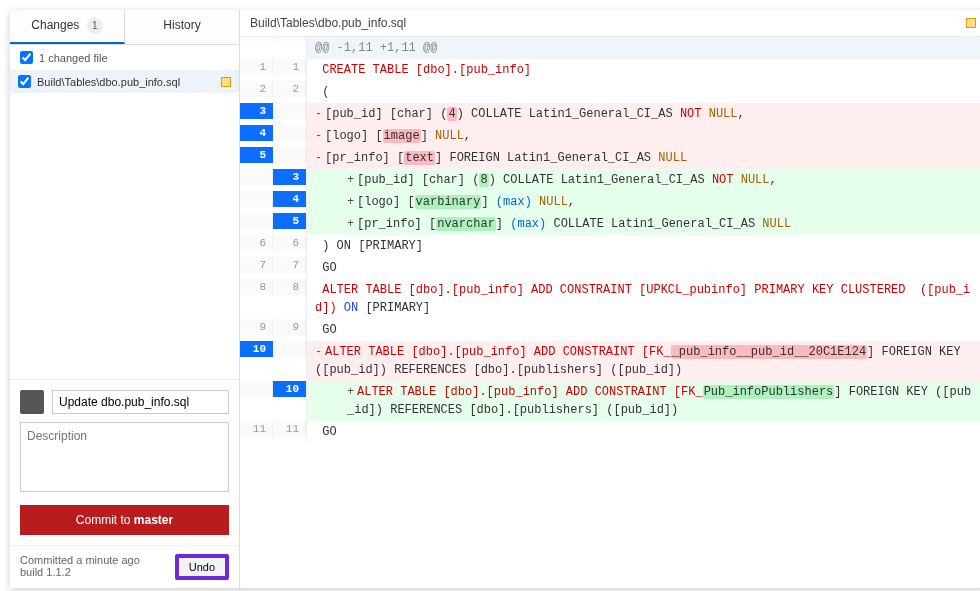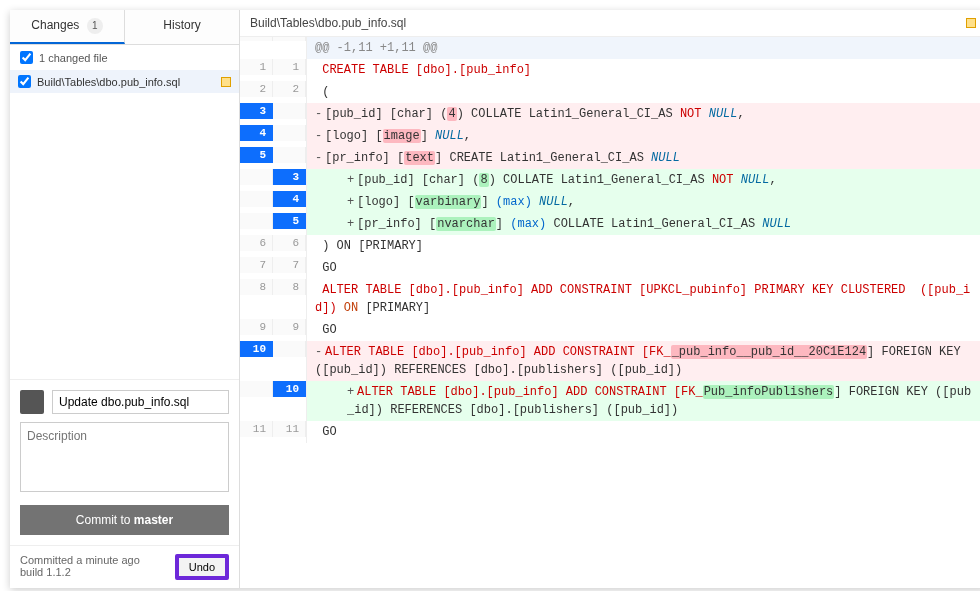--- a/index.html
+++ b/index.html
@@ -18,42 +18,42 @@
 .file-item.active { background: #eef3fb; }
 .file-item .chk { margin-right: 6px; }
 .file-item .fname { flex: 1; overflow: hidden; text-overflow: ellipsis; white-space: nowrap; }
 .status-dot { width: 10px; height: 10px; border: 1px solid #e0a000; background: #ffe08a; margin-left: 4px; }
 .spacer { flex: 1; }
 .commit-box { padding: 10px; border-top: 1px solid #eee; }
 .commit-row { display: flex; align-items: center; margin-bottom: 8px; }
 .avatar { width: 24px; height: 24px; background: #555; margin-right: 8px; border-radius: 2px; }
 .commit-input { flex: 1; border: 1px solid #ccc; padding: 4px 6px; font-size: 12px; }
 .desc-input { width: 100%; height: 70px; border: 1px solid #ccc; padding: 6px; font-size: 12px; resize: none; margin-bottom: 10px; font-family: inherit; color: #888; }
-.commit-btn { width: 100%; background: #737373; color: #fff; border: none; padding: 8px; font-size: 12px; cursor: pointer; }
+.commit-btn { width: 100%; background: #b91c1c; color: #fff; border: none; padding: 8px; font-size: 12px; cursor: pointer; }
 .commit-btn b { font-weight: 600; }
 .commit-footer { border-top: 1px solid #eee; padding: 8px 10px; display: flex; justify-content: space-between; font-size: 11px; color: #666; }
 .undo-btn { background: #f3f3f3; border: 4px solid #6d28d9; padding: 3px 10px; cursor: pointer; font-size: 11px; border-radius: 2px; }
 .main { flex: 1; display: flex; flex-direction: column; min-width: 0; }
 .filepath-bar { display: flex; align-items: center; padding: 6px 10px; border-bottom: 1px solid #eee; font-size: 12px; color: #444; }
 .filepath-bar .path { flex: 1; }
 .diff-view { flex: 1; overflow: auto; font-family: Consolas, "Courier New", monospace; font-size: 12px; }
 .diff-row { display: flex; align-items: flex-start; }
 .gutter { width: 66px; display: flex; flex-shrink: 0; }
 .gutter-col { width: 33px; text-align: right; padding: 2px 6px 2px 2px; color: #999; font-size: 11px; border-right: 1px solid #eee; background: #fafafa; }
 .gutter-col.hl { background: #0d6efd; color: #fff; font-weight: 600; border-right-color: #0d6efd; }
 .diff-content { flex: 1; padding: 2px 8px; white-space: pre-wrap; word-break: break-all; line-height: 1.5; border-left: 1px solid #eee; }
 .diff-content.hunk { background: #f0f5fc; color: #888; }
 .diff-content.del { background: #ffeef0; }
 .diff-content.add { background: #e6ffed; padding-left: 40px; }
 .marker { color: #555; display: inline-block; width: 10px; }
 .kw-create { color: #c00; }
 .kw-alter { color: #c00; }
-.kw-null { color: #0369a1; font-style: italic; }
+.kw-null { color: #a16207; }
 .kw-not { color: #c00; }
-.kw-on { color: #c2410c; }
+.kw-on { color: #1d4ed8; }
 .inline-del { background: #fdb8c0; border-radius: 2px; padding: 0 1px; }
 .inline-add { background: #acf2bd; border-radius: 2px; padding: 0 1px; }
 .c-blue { color: #06c; }
 </style>
 </head>
 <body>
 
 <div class="app">
   <div class="sidebar">
     <div class="tabs">
@@ -138,21 +138,21 @@
             <div class="gutter-col hl">4</div>
             <div class="gutter-col"></div>
           </div>
         <div class="diff-content del"><span class="marker">-</span><span>[logo] [</span><span class="inline-del">image</span><span>] </span><span class="kw-null">NULL</span>,</div>
       </div>
       <div class="diff-row">
         <div class="gutter">
             <div class="gutter-col hl">5</div>
             <div class="gutter-col"></div>
           </div>
-        <div class="diff-content del"><span class="marker">-</span><span>[pr_info] [</span><span class="inline-del">text</span><span>] CREATE Latin1_General_CI_AS </span><span class="kw-null">NULL</span></div>
+        <div class="diff-content del"><span class="marker">-</span><span>[pr_info] [</span><span class="inline-del">text</span><span>] FOREIGN Latin1_General_CI_AS </span><span class="kw-null">NULL</span></div>
       </div>
 
       <div class="diff-row">
         <div class="gutter">
             <div class="gutter-col"></div>
             <div class="gutter-col hl">3</div>
           </div>
         <div class="diff-content add"><span class="marker">+</span><span>[pub_id] [char] (</span><span class="inline-add">8</span><span>) COLLATE Latin1_General_CI_AS </span><span class="kw-not">NOT</span> <span class="kw-null">NULL</span>,</div>
       </div>
       <div class="diff-row">

